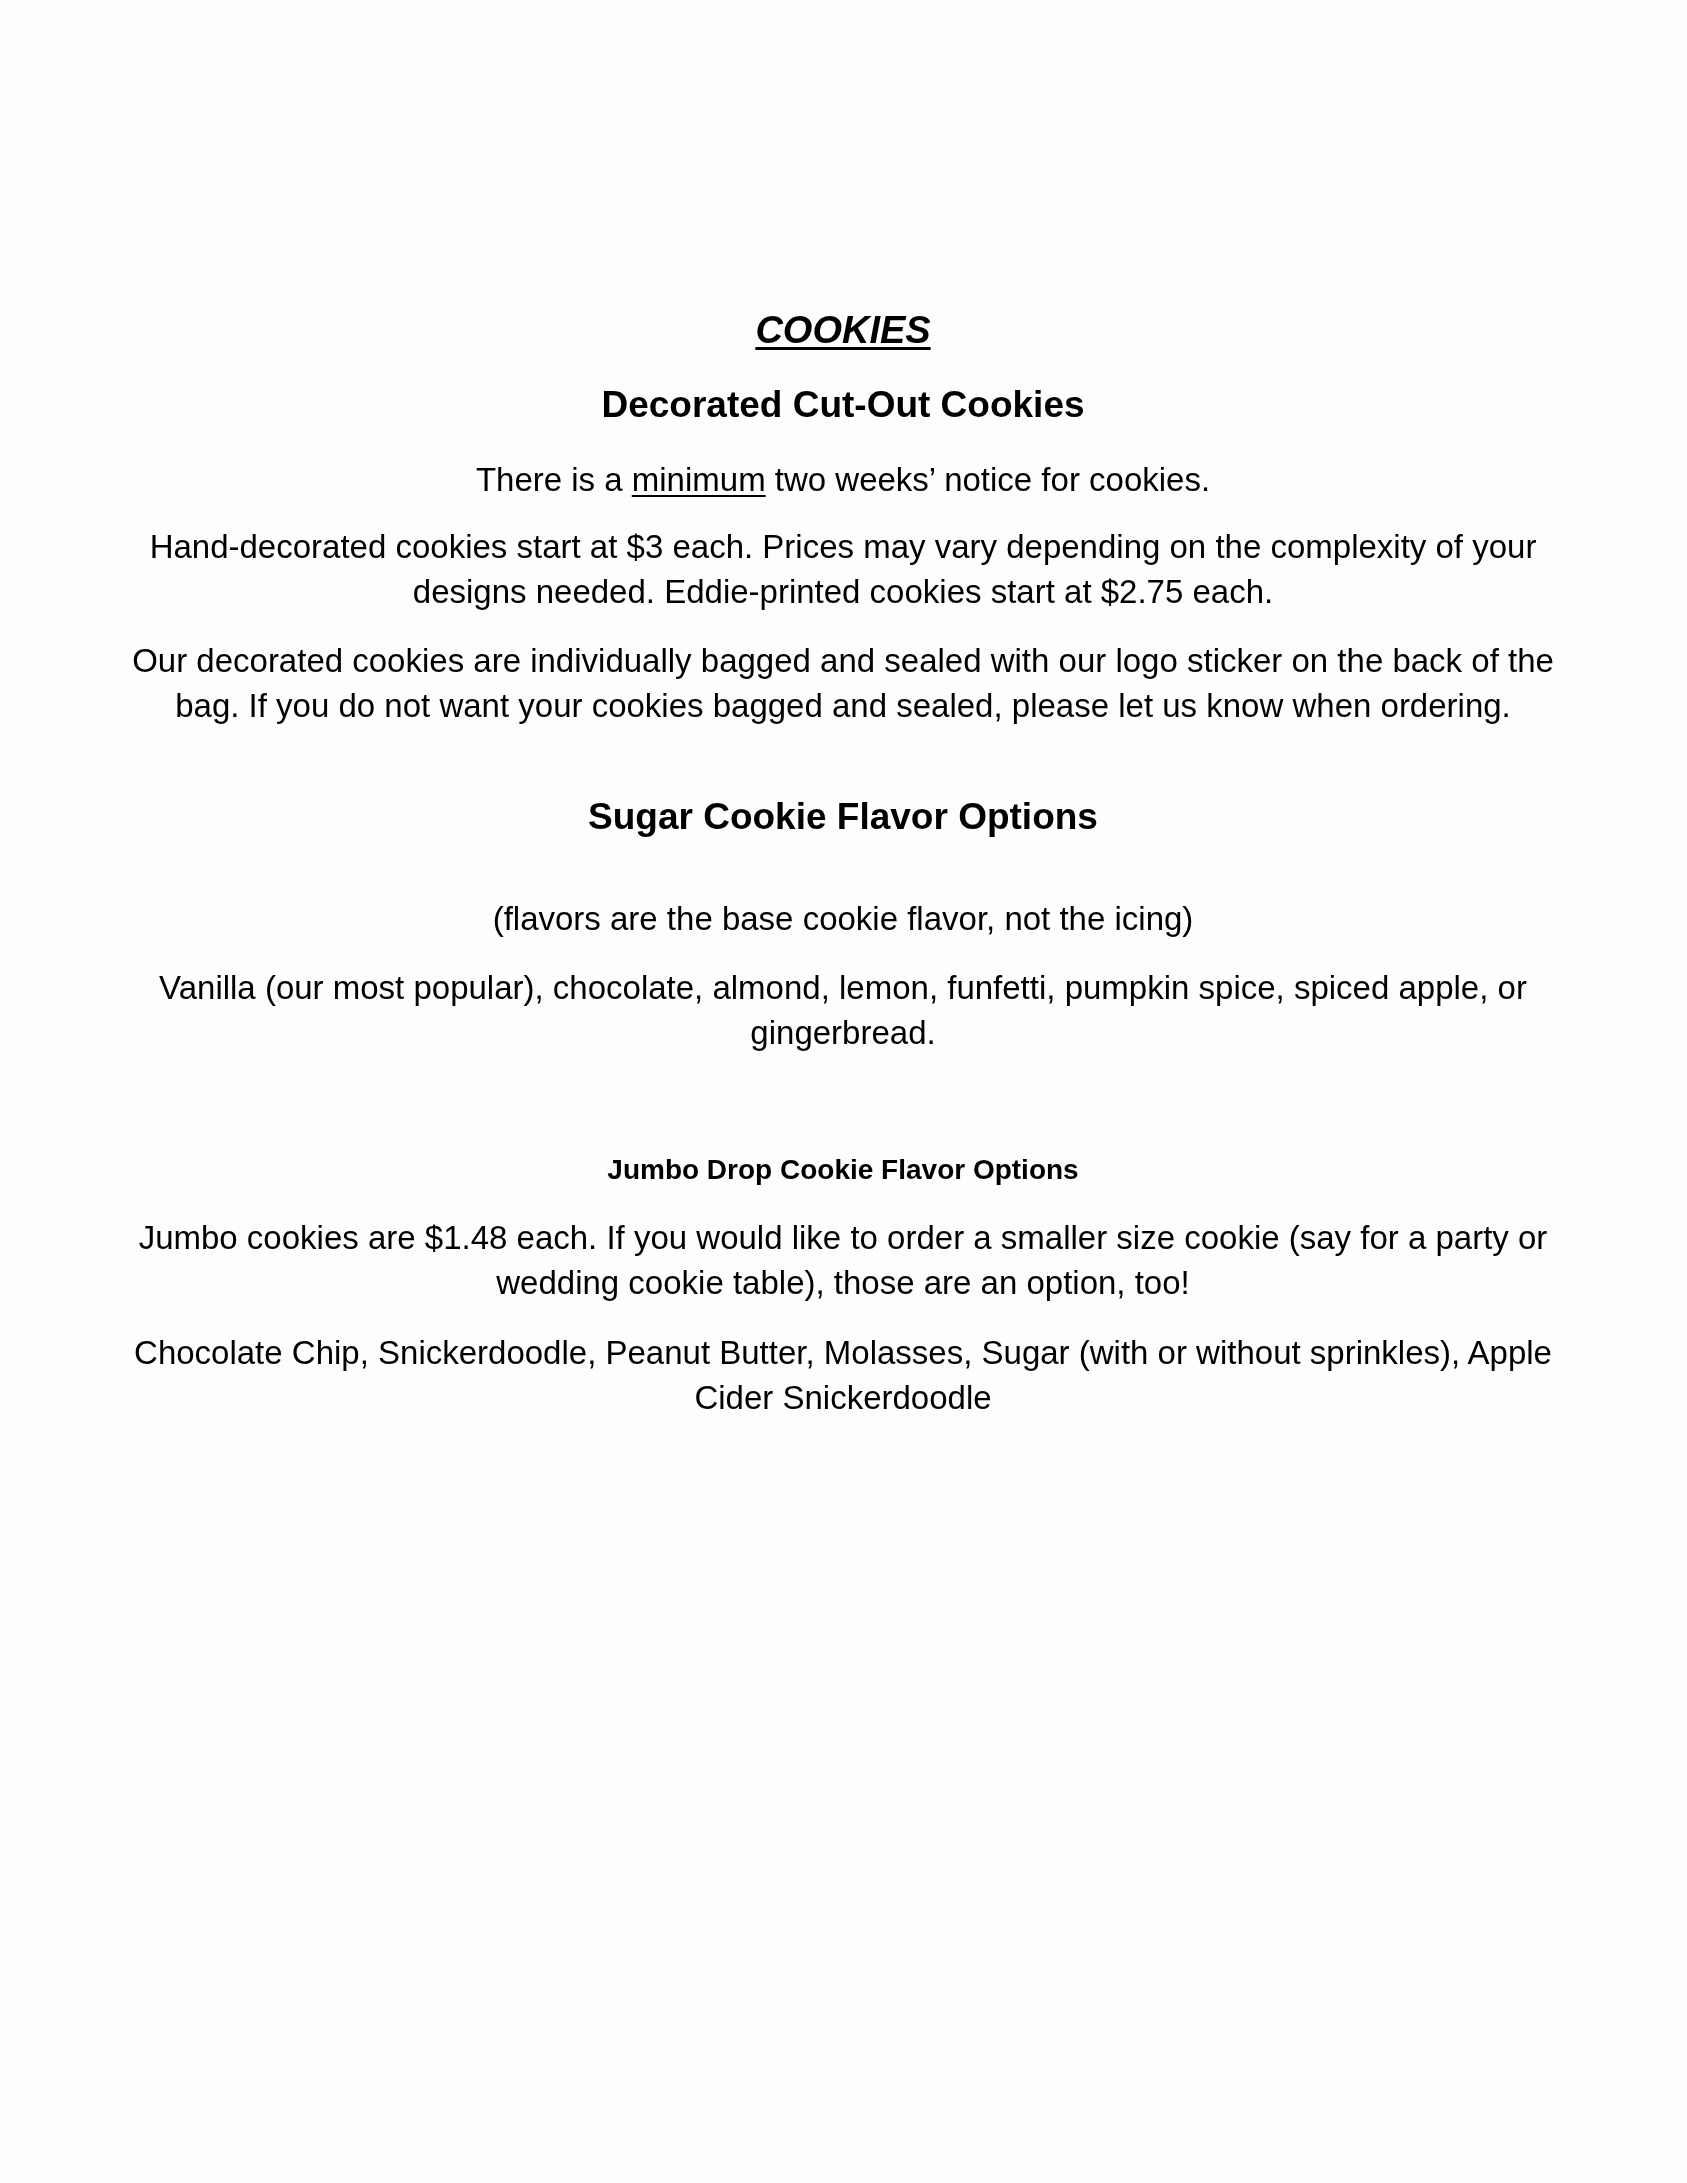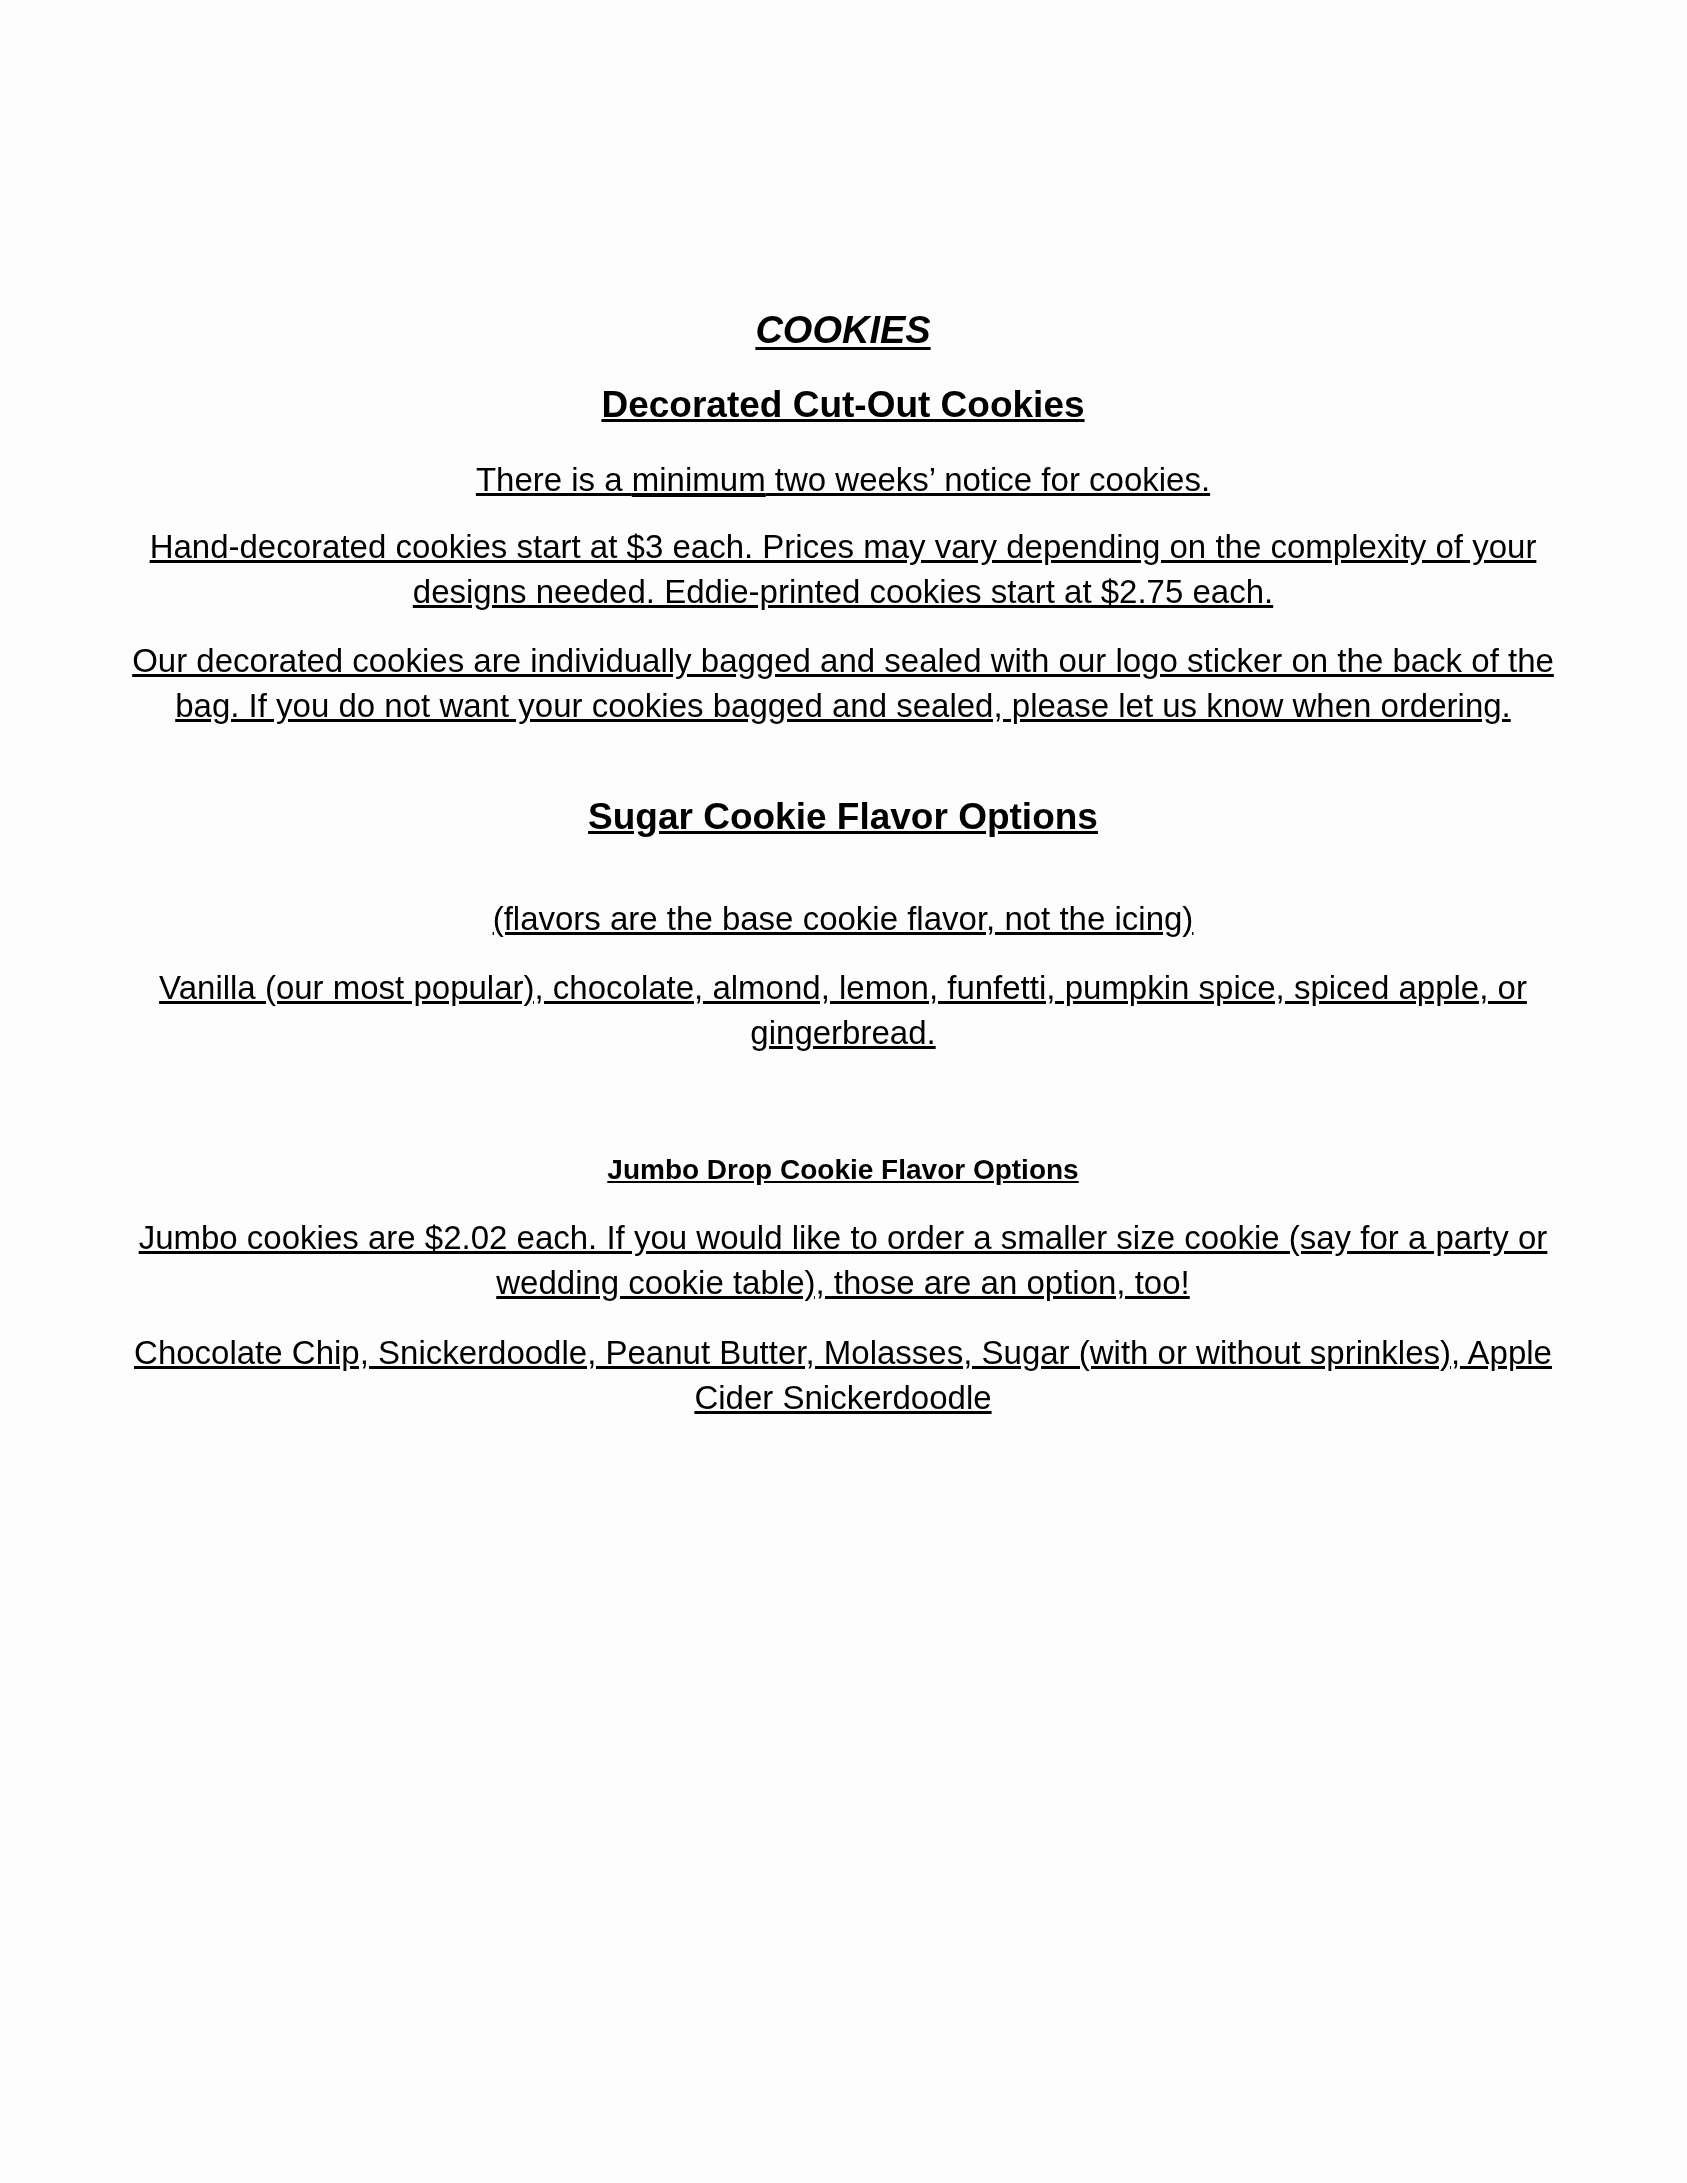--- a/index.html
+++ b/index.html
@@ -14,21 +14,20 @@
       overflow: hidden;
       font-family: "Liberation Sans", "DejaVu Sans", sans-serif;
       color: #000000;
     }
     .block {
       position: absolute;
       left: 132px;
       width: 1422px;
       text-align: center;
       margin: 0;
-      text-decoration: underline;
     }
     .title {
       font-size: 38px;
       line-height: 46px;
       font-weight: bold;
       text-decoration: underline;
       text-decoration-thickness: 2.6px;
       text-underline-offset: 4px;
     }
     .h1 {
@@ -72,17 +71,17 @@
   <h2 class="block h1" style="top:782px;margin-top:12px;">Sugar Cookie Flavor Options</h2>
 
   <p class="block body" style="top:896px;">(flavors are the base cookie flavor, not the icing)</p>
 
   <p class="block body" style="top:965px;">Vanilla (our most popular), chocolate, almond, lemon, funfetti, pumpkin spice, spiced apple, or gingerbread.</p>
 </section>
 
 <section>
   <h3 class="block h2" style="top:1150px;">Jumbo Drop Cookie Flavor Options</h3>
 
-  <p class="block body" style="top:1215px;">Jumbo cookies are $2.02 each. If you would like to order a smaller size cookie (say for a party or wedding cookie table), those are an option, too!</p>
+  <p class="block body" style="top:1215px;">Jumbo cookies are $1.48 each. If you would like to order a smaller size cookie (say for a party or wedding cookie table), those are an option, too!</p>
 
   <p class="block body" style="top:1330px;">Chocolate Chip, Snickerdoodle, Peanut Butter, Molasses, Sugar (with or without sprinkles), Apple Cider Snickerdoodle</p>
 </section>
 
 
 </body></html>

